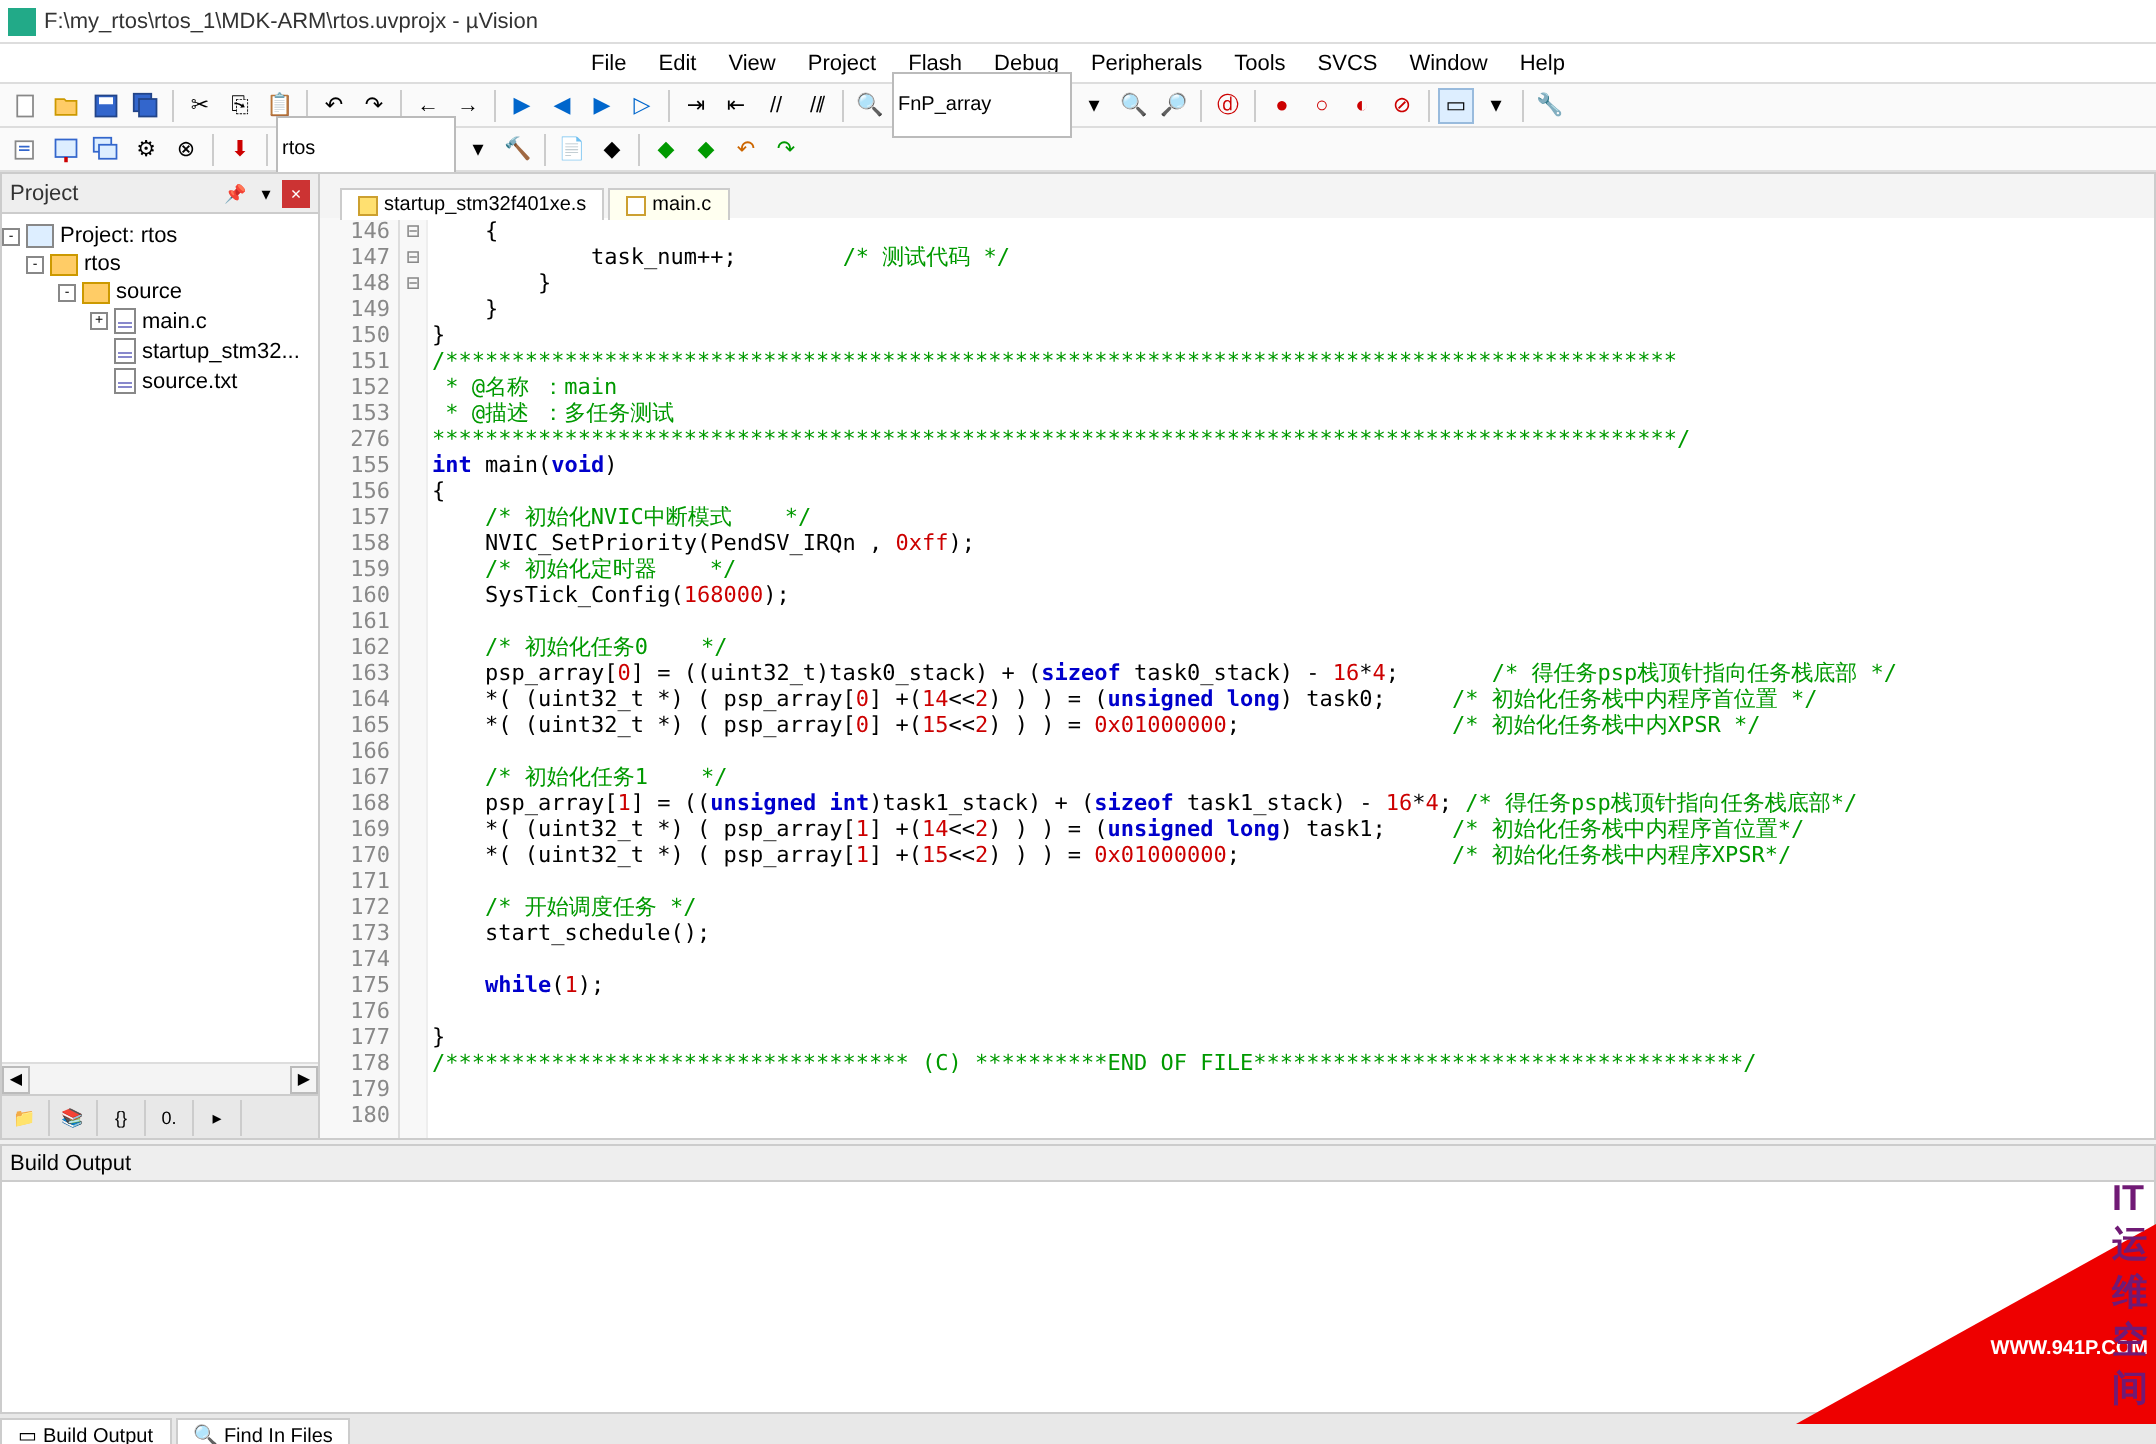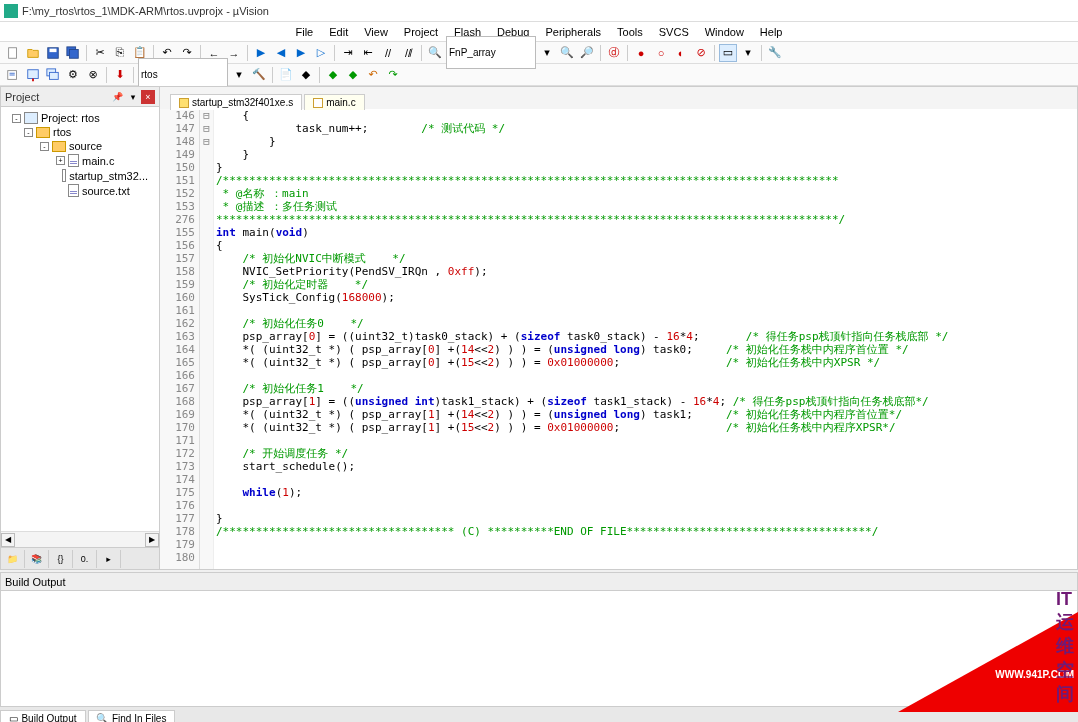--- a/index.html
+++ b/index.html
@@ -18,21 +18,21 @@
   .toolbar .combo { height: 33px; width: 90px; border: 1px solid #bbb; font-size: 10px; padding: 0 2px; background: #fff; }
   .toolbar2 .combo { width: 90px; }
   
   .workspace { display: flex; height: 484px; }
   
   .project-panel { width: 160px; background: #fff; border: 1px solid #ccc; display: flex; flex-direction: column; }
   .project-header { height: 20px; background: #eee; display: flex; align-items: center; padding: 0 4px; border-bottom: 1px solid #ccc; justify-content: space-between; }
   .project-header .title { color: #333; }
   .project-header .btns { display: flex; gap: 1px; }
   .project-header .hb { width: 14px; height: 14px; font-size: 9px; display: flex; align-items: center; justify-content: center; }
-  .project-tree { flex: 1; padding: 4px 11px; overflow: auto; }
+  .project-tree { flex: 1; padding: 4px 0; overflow: auto; }
   .tree-item { display: flex; align-items: center; gap: 3px; padding: 1px 0; }
   .tree-indent-1 { padding-left: 12px; }
   .tree-indent-2 { padding-left: 28px; }
   .tree-indent-3 { padding-left: 44px; }
   .tree-exp { width: 9px; height: 9px; border: 1px solid #888; font-size: 7px; line-height: 7px; text-align: center; }
   .folder-ico { width: 14px; height: 11px; background: #fc6; border: 1px solid #c90; }
   .file-ico { width: 11px; height: 13px; background: #fff; border: 1px solid #888; position: relative; }
   .file-ico::after { content: ""; position: absolute; bottom: 1px; left: 1px; right: 1px; height: 5px; background: linear-gradient(#fff 1px, #88c 1px 2px, #fff 2px 3px, #88c 3px 4px, #fff 4px); }
   .proj-ico { width: 14px; height: 12px; border: 1px solid #888; background: #def; }
   .project-hscroll { height: 16px; display:flex; justify-content: space-between; align-items:center; background:#f4f4f4; border-top:1px solid #ddd;}

